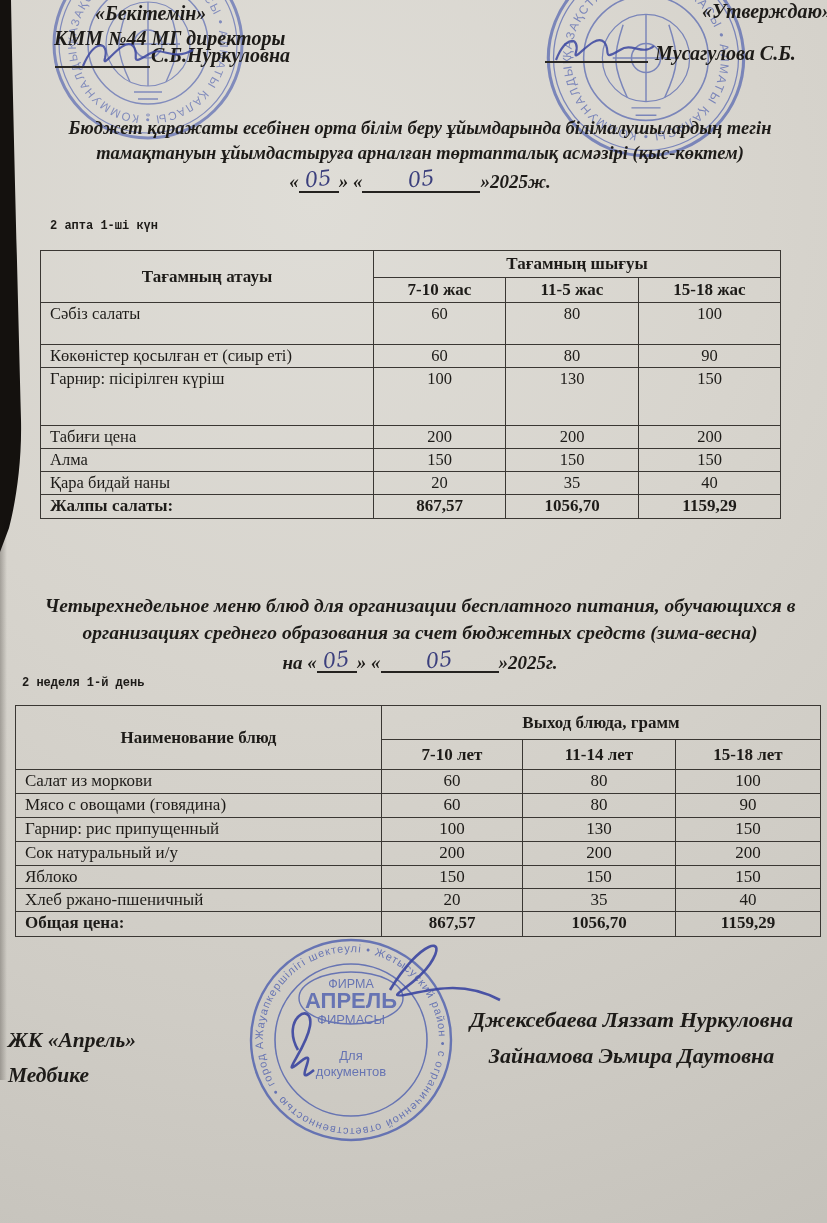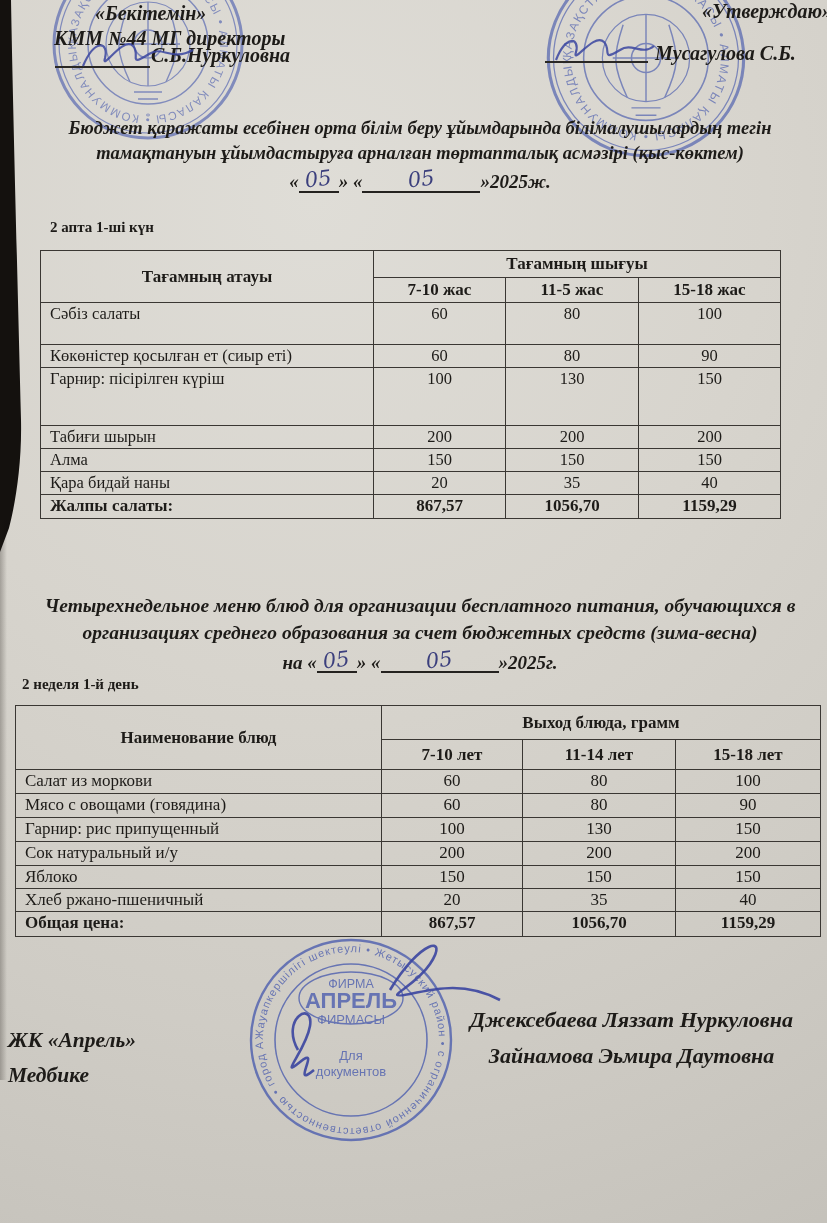--- a/index.html
+++ b/index.html
@@ -19,21 +19,21 @@
   .sig-line{border-bottom:2px solid #2a2825;}
   
   .title{font-weight:700;font-style:italic;text-align:center;white-space:nowrap;}
   .kk-title{font-size:18.5px;line-height:25px;}
   .ru-title{font-size:19.5px;line-height:27px;}
   .date-line{font-weight:700;font-style:italic;font-size:19px;margin-top:3px;}
   .hand-slot{display:inline-block;border-bottom:2px solid #24221f;text-align:center;vertical-align:baseline;height:22px;}
   .slot-sm{width:40px;} .slot-lg{width:118px;}
   .hand{display:inline-block;font-style:italic;color:#3b3f7d;font-size:21px;font-weight:400;
     transform:rotate(-7deg) translateY(-2px);font-family:"DejaVu Serif", serif;}
-  .day-head{font-weight:700;font-size:15px;white-space:nowrap;}
+  .day-head{font-weight:700;font-size:12px;white-space:nowrap;font-family:Liberation Mono, monospace;}
   
   .menu-table{position:absolute;border-collapse:collapse;table-layout:fixed;
     font-size:16.5px;color:#1d1b18;}
   .menu-table td{border:1.6px solid #3a3733;padding:1px 6px;vertical-align:top;overflow:hidden;white-space:nowrap;}
   .menu-table td.num{text-align:center;}
   .menu-table td.name{padding-left:9px;}
   .menu-table td.hdr{font-weight:700;text-align:center;vertical-align:middle;font-size:17px;}
   .menu-table tr.total td{font-weight:700;font-size:17px;}
   .t2{font-size:17px;}
   
@@ -143,21 +143,21 @@
       <td class="num">80</td>
       <td class="num">90</td>
     </tr>
     <tr style="height:58px;">
       <td class="name">Гарнир: пісірілген күріш</td>
       <td class="num">100</td>
       <td class="num">130</td>
       <td class="num">150</td>
     </tr>
     <tr style="height:22px;">
-      <td class="name">Табиғи шырын</td>
+      <td class="name">Табиғи цена</td>
       <td class="num">200</td>
       <td class="num">200</td>
       <td class="num">200</td>
     </tr>
     <tr style="height:21px;">
       <td class="name">Алма</td>
       <td class="num">150</td>
       <td class="num">150</td>
       <td class="num">150</td>
     </tr>

